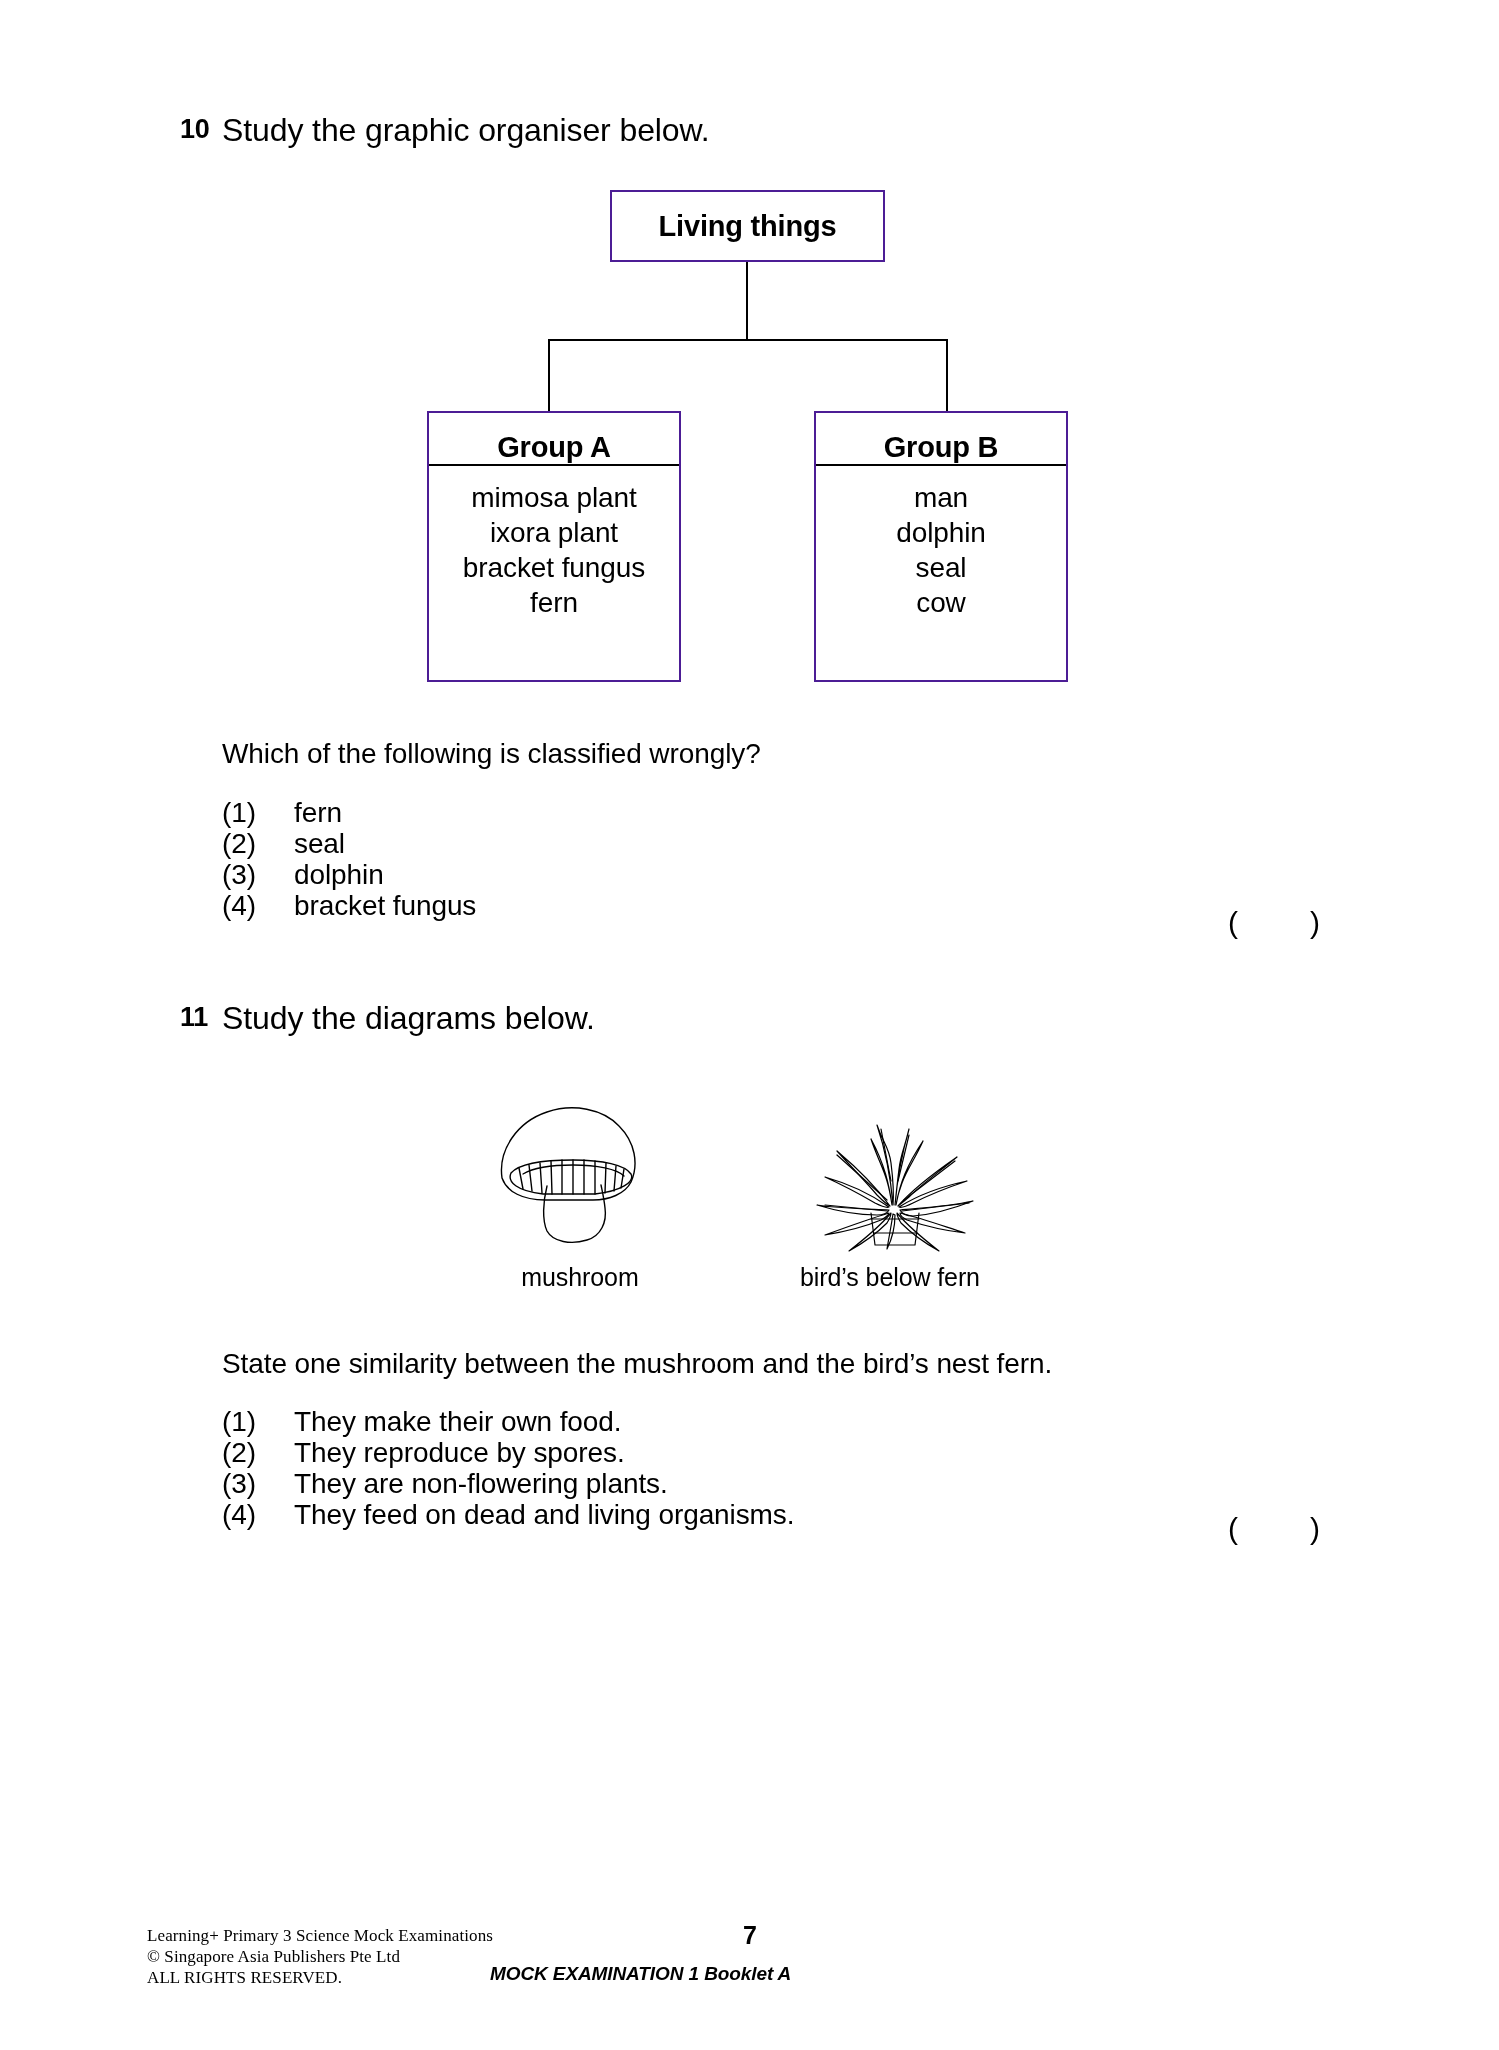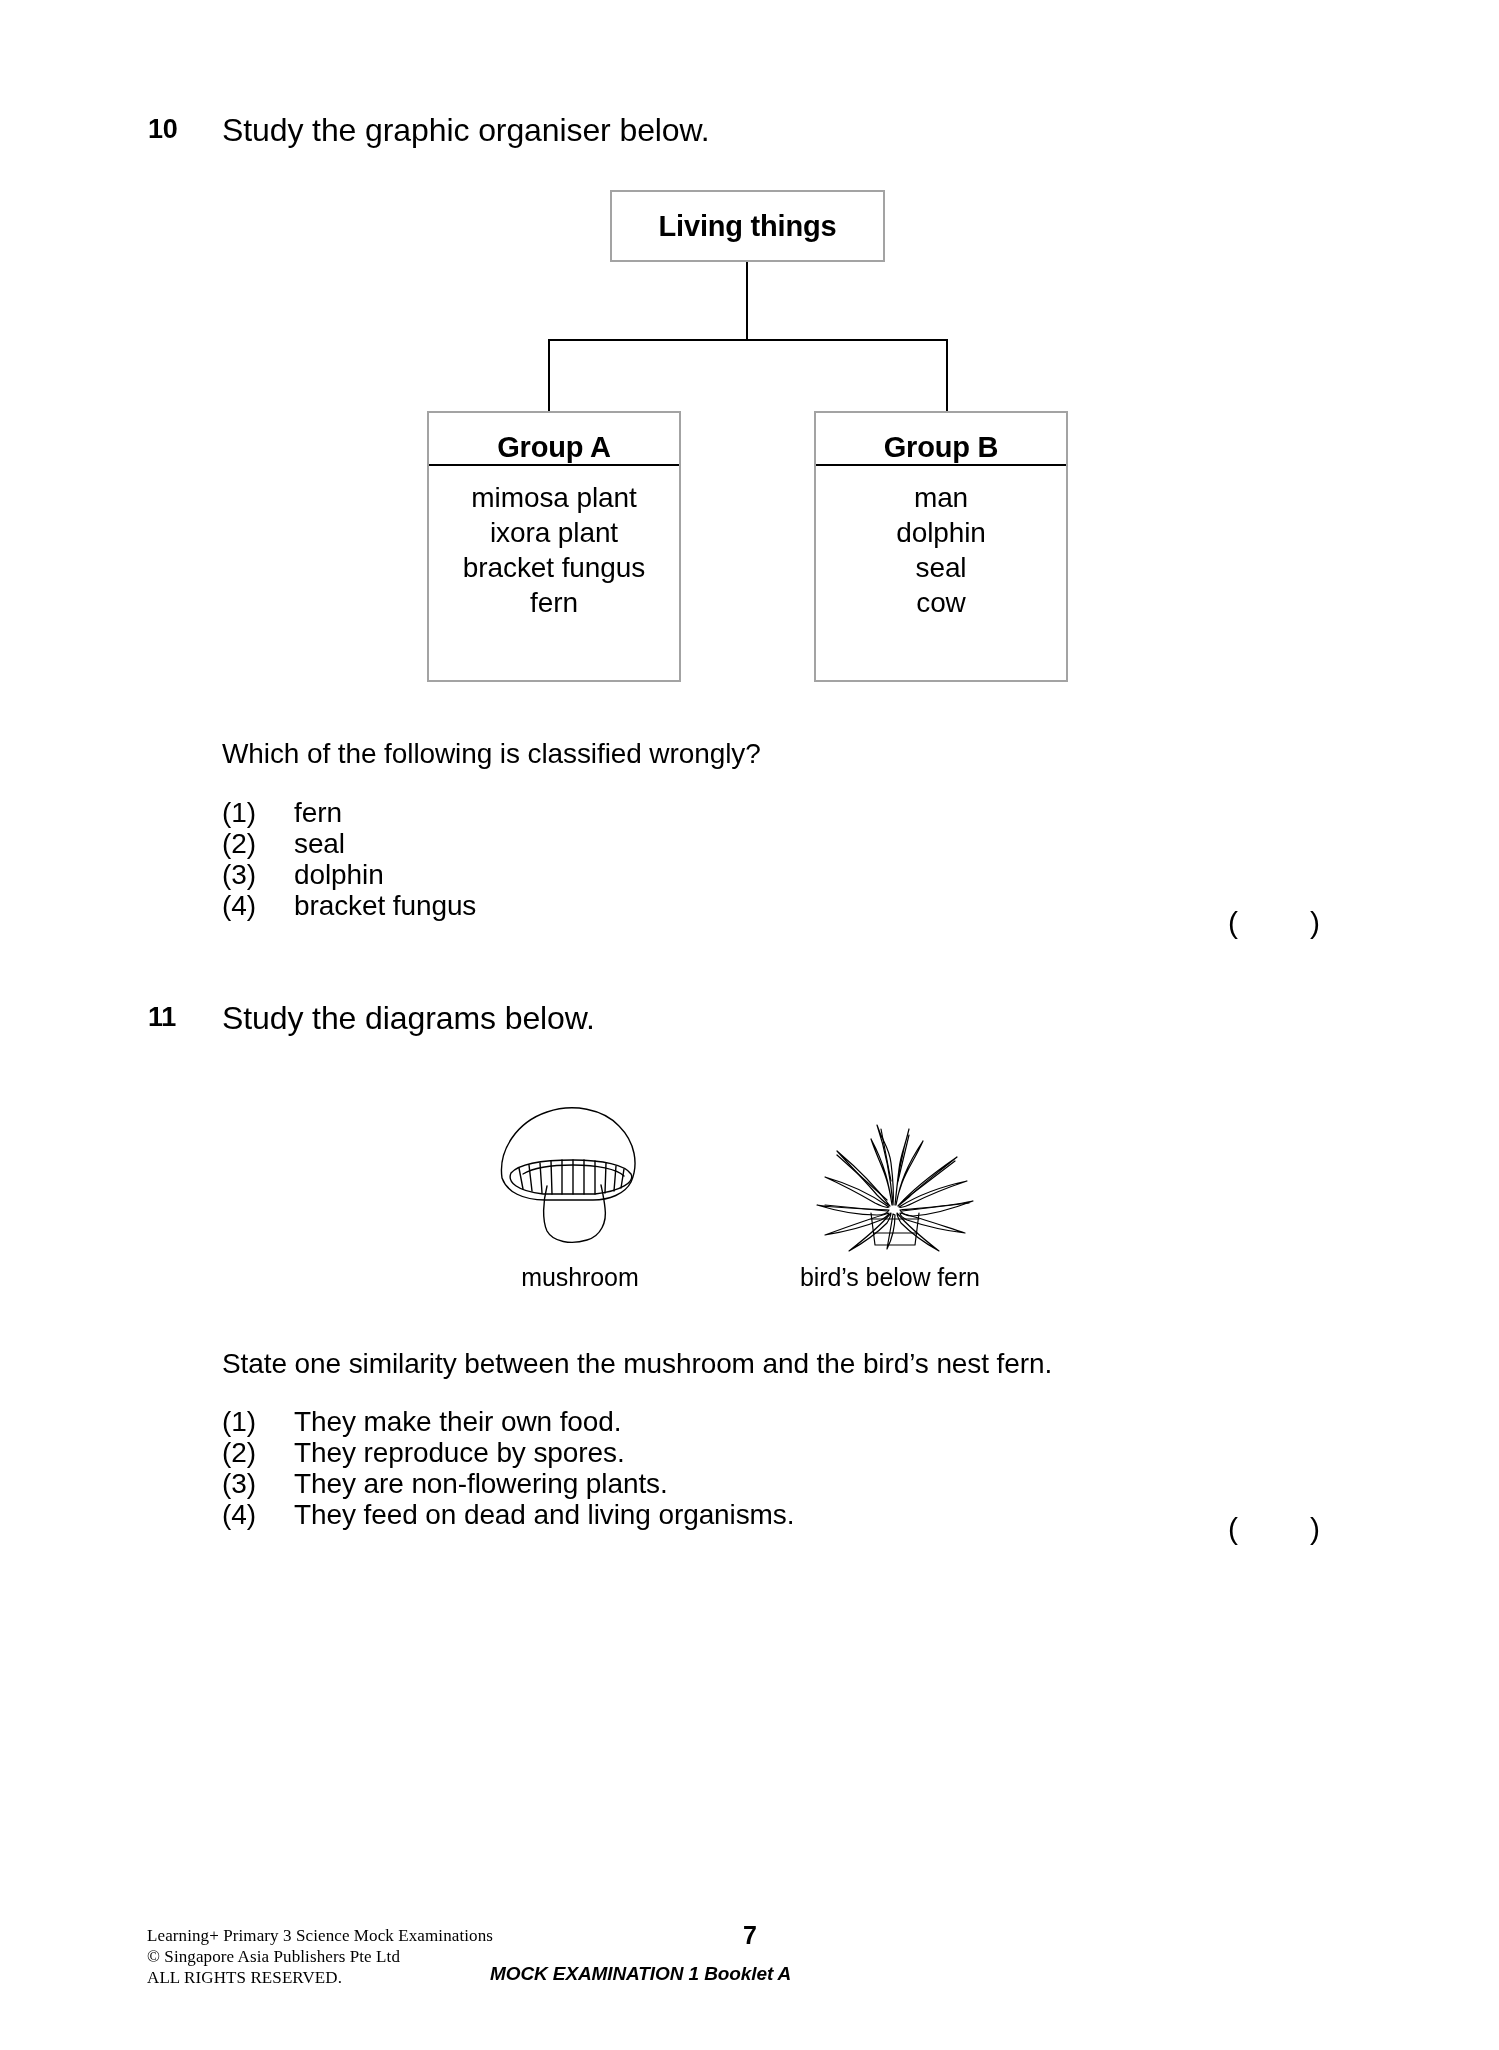--- a/index.html
+++ b/index.html
@@ -18,20 +18,21 @@
     background: #ffffff;
     overflow: hidden;
   }
 
   
   .q-num {
     position: absolute;
     font-size: 27px;
     font-weight: bold;
     letter-spacing: -0.2px;
+    margin-left: 32px;
   }
   .q-stem {
     position: absolute;
     font-size: 32px;
     letter-spacing: -0.1px;
     white-space: nowrap;
   }
   .q-body {
     position: absolute;
     font-size: 28px;
@@ -70,21 +71,21 @@
     display: inline-block;
     width: 72px;
   }
 
   
   .organiser {
     position: absolute;
   }
   .node-box {
     position: absolute;
-    border: 2px solid #a3a3a3;
+    border: 2px solid #4c1d95;
     background: #ffffff;
     box-sizing: border-box;
   }
   .node-title {
     font-size: 29px;
     font-weight: bold;
     text-align: center;
     letter-spacing: -0.2px;
   }
   .group-head {

